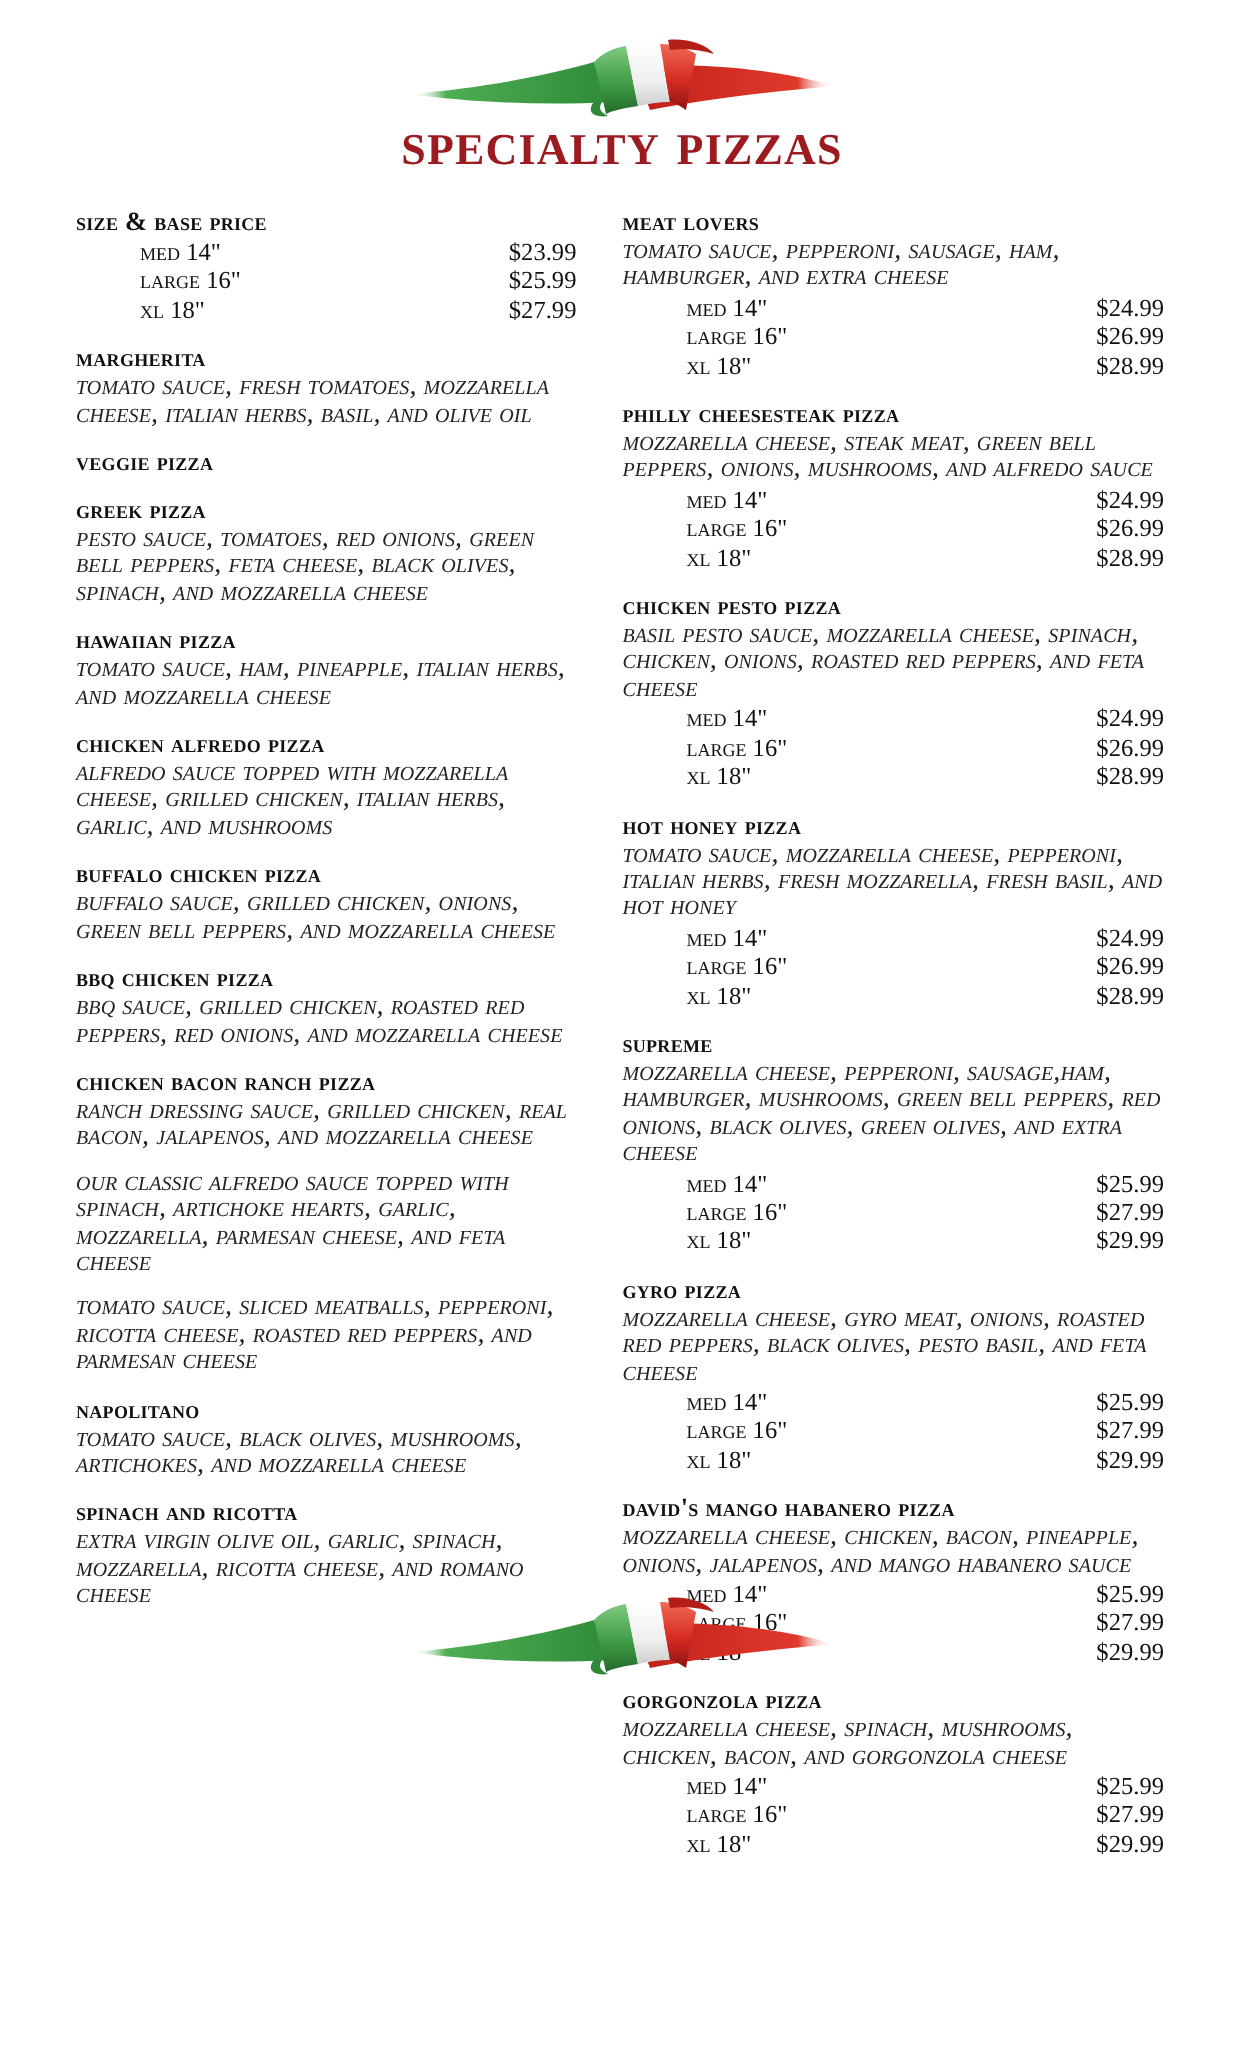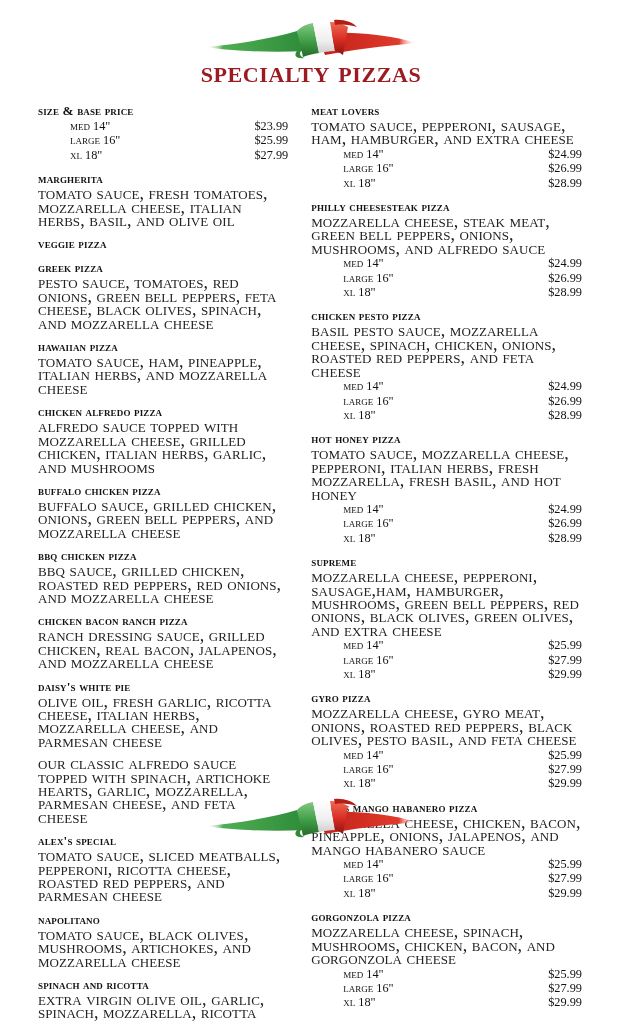--- a/index.html
+++ b/index.html
@@ -76,21 +76,22 @@
     line-height: 15px;
     letter-spacing: 0.15px;
     font-variant: small-caps;
     text-transform: lowercase;
     color: #111111;
     margin-bottom: 1px;
     white-space: nowrap;
   }
 
   .item-desc {
-    font-size: 18px;
+    font-style: italic;
+    font-size: 14px;
     line-height: 13.4px;
     letter-spacing: 0.05px;
     font-variant: small-caps;
     text-transform: lowercase;
     color: #222222;
   }
 
   
   .prices { margin-top: 1px; }
   .price-row {
@@ -204,28 +205,23 @@
         </div>
         <div class="item">
           <div class="item-name">BBQ Chicken Pizza</div>
           <div class="item-desc">BBQ Sauce, Grilled Chicken, Roasted Red Peppers, Red Onions, and Mozzarella Cheese</div>
         </div>
         <div class="item">
           <div class="item-name">Chicken Bacon Ranch Pizza</div>
           <div class="item-desc">Ranch Dressing Sauce, Grilled Chicken, Real Bacon, Jalapenos, and Mozzarella Cheese</div>
         </div>
         <div class="item">
-          <div class="item-name">Daisy's White Pie</div>
-          <div class="item-desc">Olive Oil, Fresh Garlic, Ricotta Cheese, Italian Herbs, Mozzarella Cheese, and Parmesan Cheese</div>
-        </div>
-        <div class="item">
           <div class="item-desc">Our Classic Alfredo Sauce Topped with Spinach, Artichoke Hearts, Garlic, Mozzarella, Parmesan Cheese, and Feta Cheese</div>
         </div>
         <div class="item">
-          <div class="item-name">Alex's Special</div>
           <div class="item-desc">Tomato Sauce, Sliced Meatballs, Pepperoni, Ricotta Cheese, Roasted Red Peppers, and Parmesan Cheese</div>
         </div>
         <div class="item">
           <div class="item-name">Napolitano</div>
           <div class="item-desc">Tomato Sauce, Black Olives, Mushrooms, Artichokes, and Mozzarella Cheese</div>
         </div>
         <div class="item">
           <div class="item-name">Spinach and Ricotta</div>
           <div class="item-desc">Extra Virgin Olive Oil, Garlic, Spinach, Mozzarella, Ricotta Cheese, and Romano Cheese</div>
         </div>

